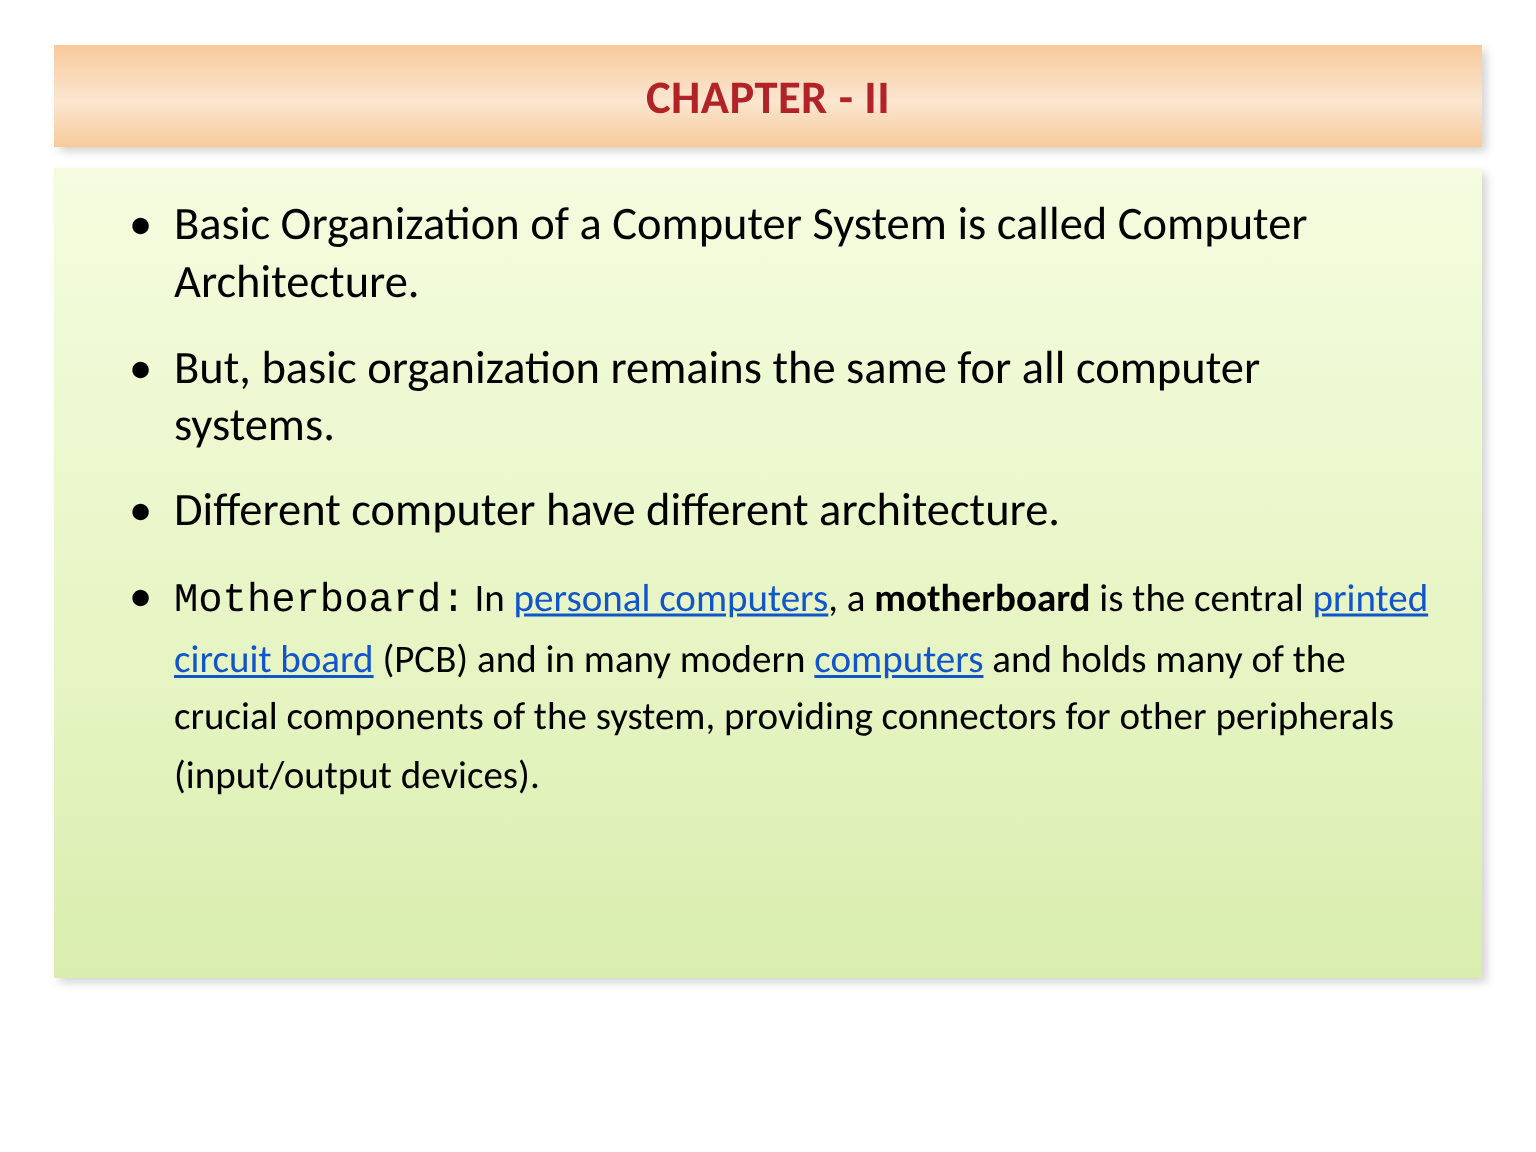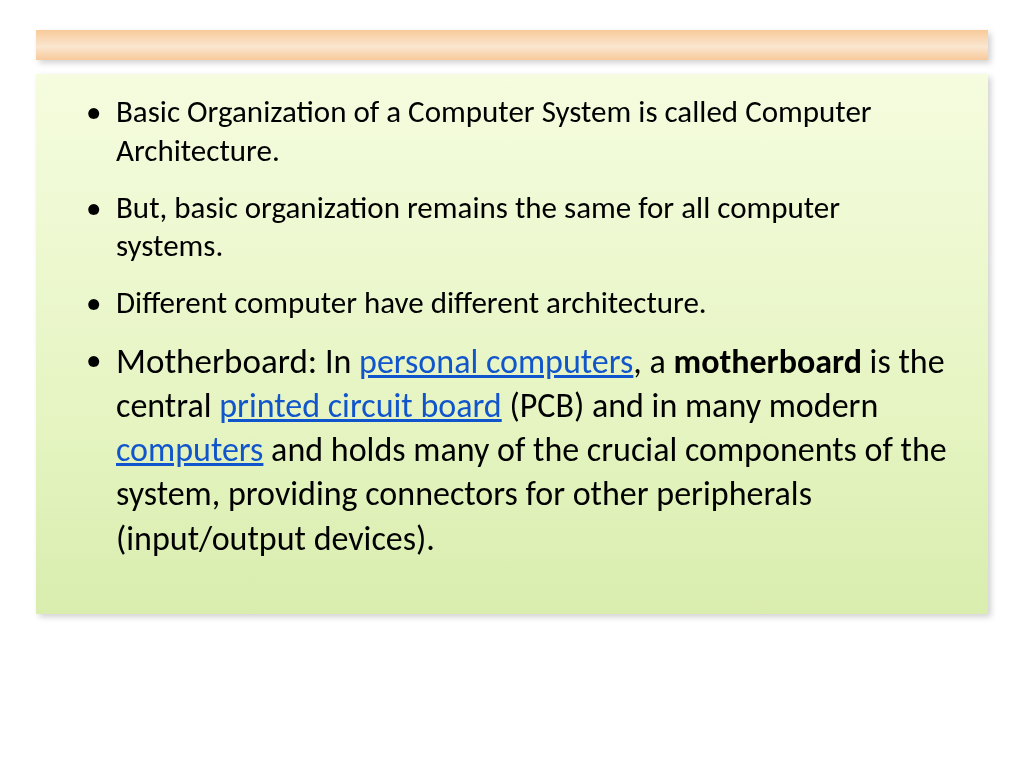--- a/index.html
+++ b/index.html
@@ -60,31 +60,32 @@
     padding-left: 16px;
   }
   ul.bullets > li::before {
     content: "•";
     position: absolute;
     left: -14px;
     top: 0;
     font-size: 31px;
     color: #000;
   }
-  .mb-lead { font-size: 35px; }
-  .mb-rest { font-size: 34px; line-height: 1.3; }
+  .mb-lead { font-size: 27px; font-family: Liberation Mono, monospace; }
+  .mb-rest { font-size: 26px; line-height: 1.3; }
   .bold { font-weight: 700; }
   a.hlink { color: #1155cc; text-decoration: underline; }
 </style>
 </head>
 <body>
 
 <div class="slide">
 
   <div class="title-box">
+    <div class="title-line2">CHAPTER - II</div>
   </div>
 
   <div class="content-box">
     <ul class="bullets">
       <li>
         <span>Basic Organization of a Computer System is called Computer Architecture.</span>
       </li>
       <li>
         <span>But, basic organization remains the same for all computer systems.</span>
       </li>

